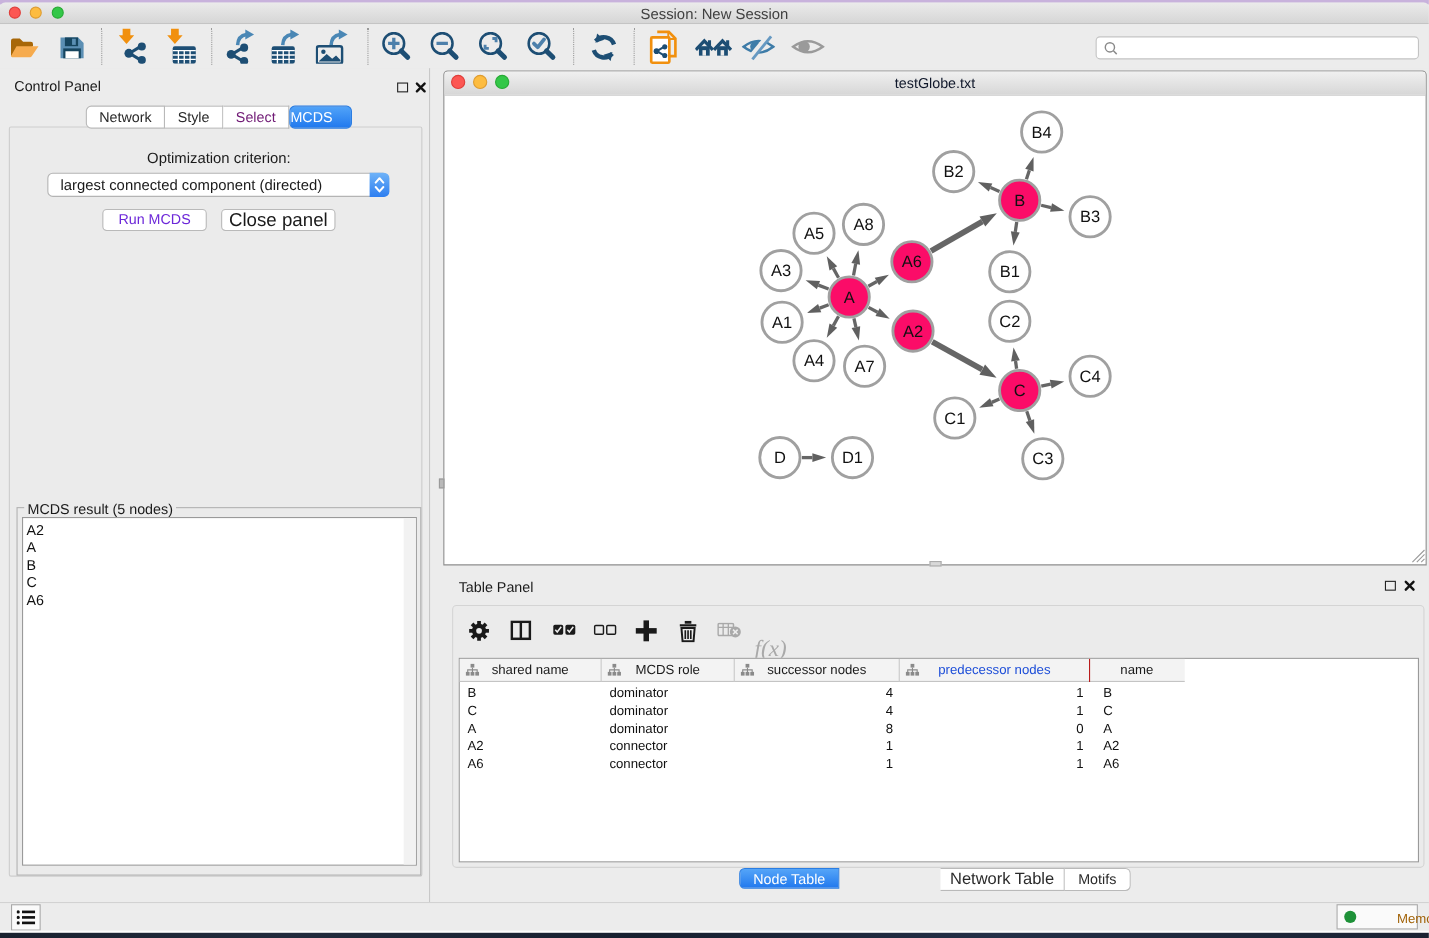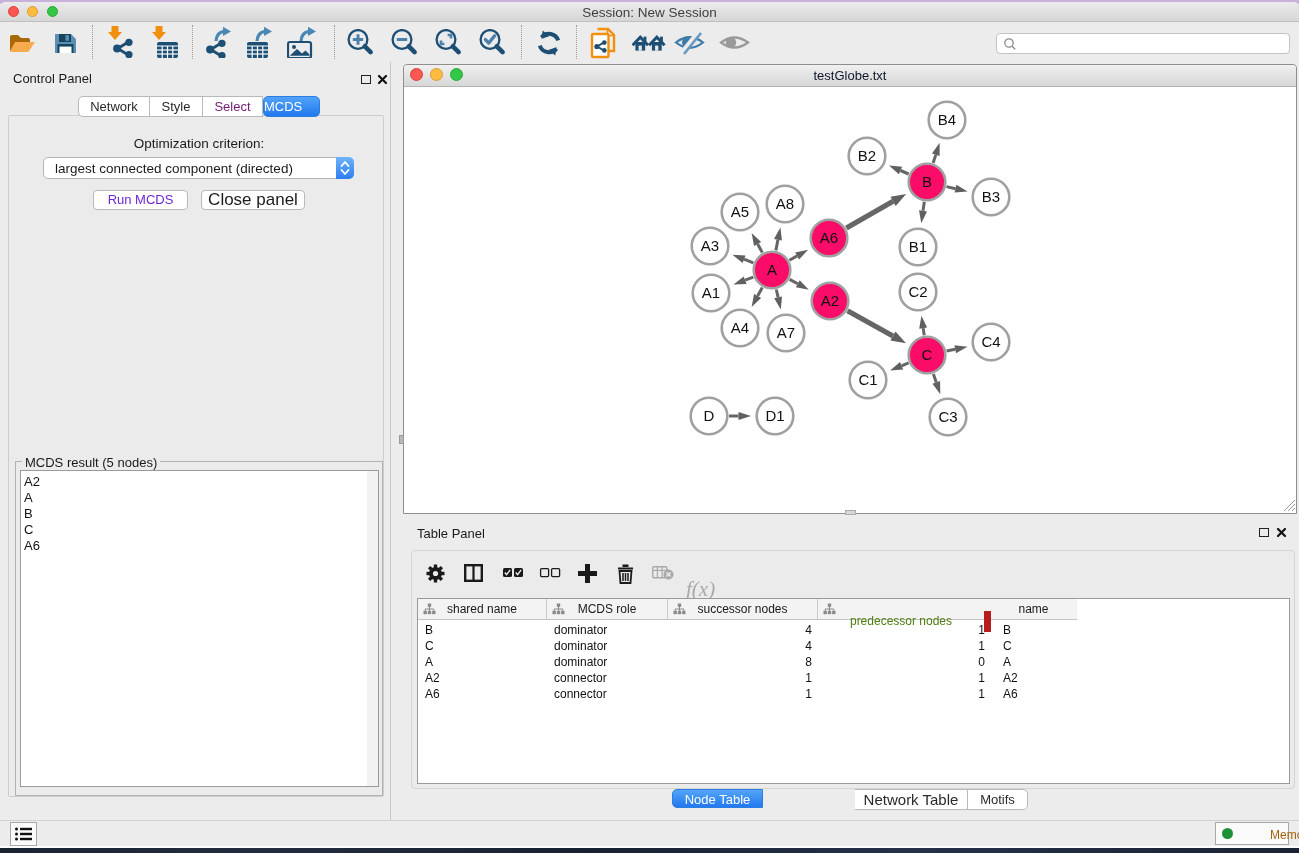--- a/index.html
+++ b/index.html
@@ -409,21 +409,21 @@
       <svg width="13" height="12" viewBox="0 0 13 12" style="display:block;">
         <g fill="#8a8a8a">
           <rect x="4.8" y="0.5" width="3.4" height="3.4"></rect>
           <rect x="0.5" y="7.8" width="3.4" height="3.4"></rect>
           <rect x="4.8" y="7.8" width="3.4" height="3.4"></rect>
           <rect x="9.1" y="7.8" width="3.4" height="3.4"></rect>
           <path d="M6.5 4 L6.5 6 M2.2 7.8 L2.2 6 L10.8 6 L10.8 7.8 M6.5 6 L6.5 7.8" stroke="#8a8a8a" stroke-width="1" fill="none"></path>
         </g>
       </svg>
     </div>
-<div class="abs" style="left:400px;top:0;width:173px;height:21px;border-right:7px solid #b91c1c;font-size:12px;color:#4d7c0f;text-align:center;line-height:20px;margin-top:12px;">predecessor nodes</div>
+<div class="abs" style="left:400px;top:0;width:173px;height:21px;border-right:1px solid #b91c1c;font-size:12px;color:#1d4ed8;text-align:center;line-height:20px;">predecessor nodes</div>
 <div class="abs" style="left:405px;top:4px;">
       <svg width="13" height="12" viewBox="0 0 13 12" style="display:block;">
         <g fill="#8a8a8a">
           <rect x="4.8" y="0.5" width="3.4" height="3.4"></rect>
           <rect x="0.5" y="7.8" width="3.4" height="3.4"></rect>
           <rect x="4.8" y="7.8" width="3.4" height="3.4"></rect>
           <rect x="9.1" y="7.8" width="3.4" height="3.4"></rect>
           <path d="M6.5 4 L6.5 6 M2.2 7.8 L2.2 6 L10.8 6 L10.8 7.8 M6.5 6 L6.5 7.8" stroke="#8a8a8a" stroke-width="1" fill="none"></path>
         </g>
       </svg>

